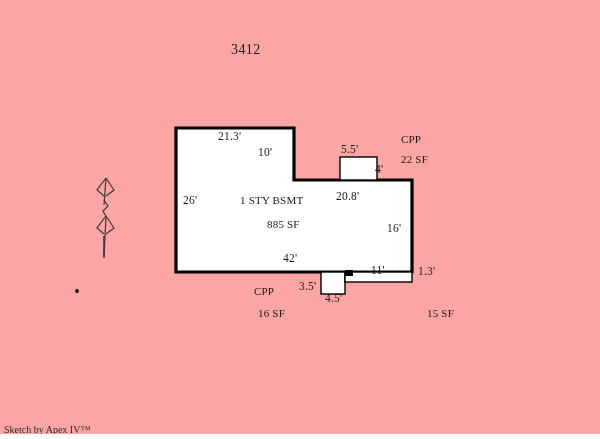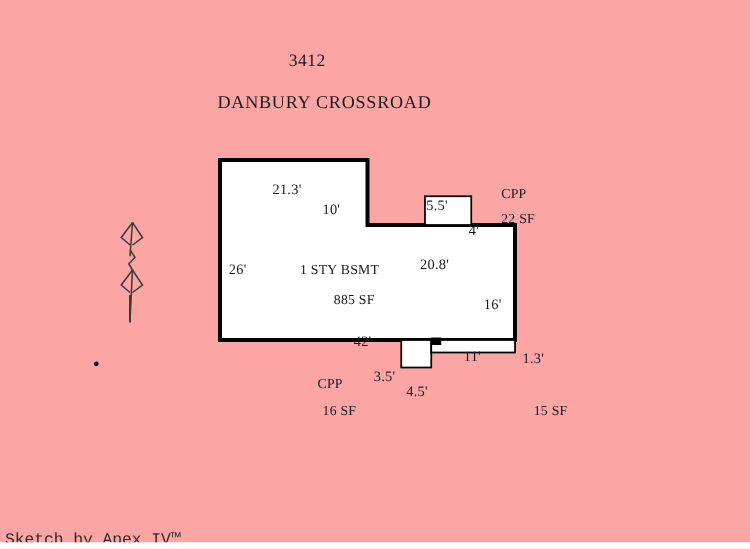--- a/index.html
+++ b/index.html
@@ -43,21 +43,20 @@
     width: 600px;
     height: 439px;
   }
   
   .anno {
     position: absolute;
     white-space: nowrap;
     font-size: 11.5px;
     color: #1a1a1a;
     letter-spacing: 0.2px;
-    margin-top: 16px;
   }
   .anno.big {
     font-size: 11px;
   }
   
   #dim-top-21        { left: 218px; top: 130px; }
   #dim-step-10       { left: 258px; top: 146px; }
   #dim-left-26       { left: 183px; top: 194px; }
   #dim-bottom-42     { left: 283px; top: 252px; }
   #dim-mid-208       { left: 336px; top: 190px; }
@@ -75,33 +74,32 @@
   #label-cpp-top-sf  { left: 401px; top: 153px; }
   #label-cpp-bot     { left: 254px; top: 285px; }
   #label-cpp-bot-sf  { left: 258px; top: 307px; }
   #label-overhang    { left: 398px; top: 285px; }
   #label-overhang-sf { left: 427px; top: 307px; }
   
   #footer-credit {
     position: absolute;
     left: 4px;
     top: 424px;
-    font-family: Liberation Mono, monospace;
-    font-size: 13px;
+    font-family: Liberation Serif, serif;
+    font-size: 10px;
     color: #2b2b2b;
     white-space: nowrap;
   }
 </style>
 </head>
 <body>
 
 <div id="sketch-page">
 
   <div class="heading" id="street-number">3412</div>
-  <div class="heading" id="street-name">DANBURY CROSSROAD</div>
 
   <svg id="plan-svg" viewBox="0 0 600 439">
 
     <path d="M 176,128
              L 294,128
              L 294,180
              L 412,180
              L 412,272
              L 176,272
              Z" fill="#ffffff" stroke="#000000" stroke-width="3.2" stroke-linejoin="miter"></path>

